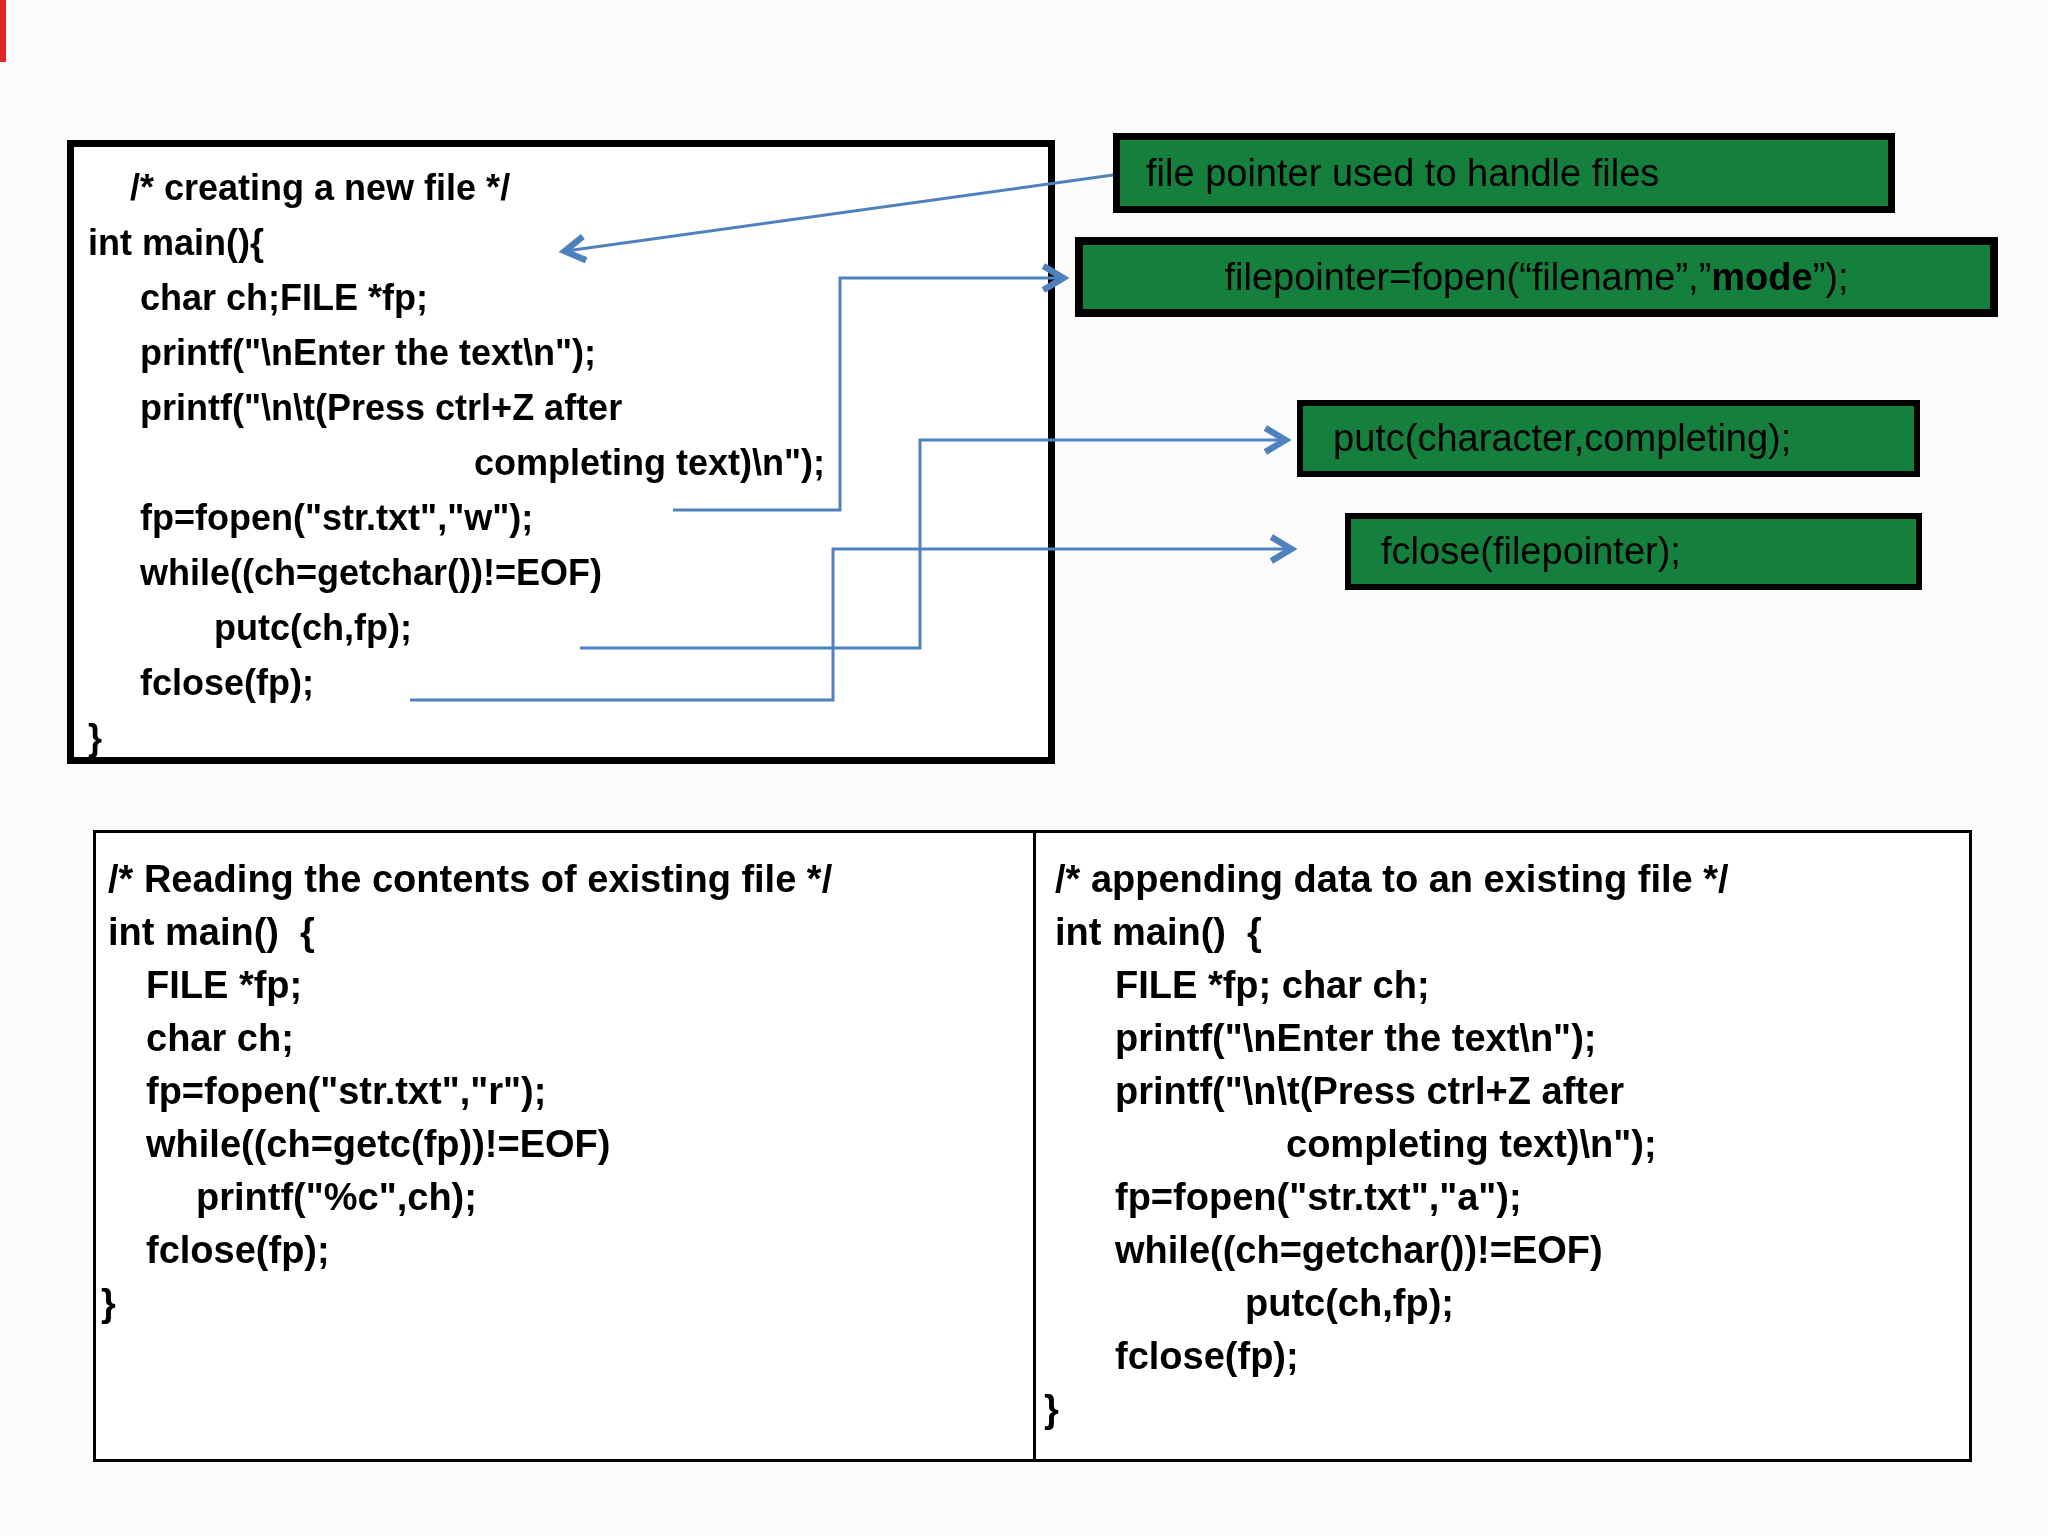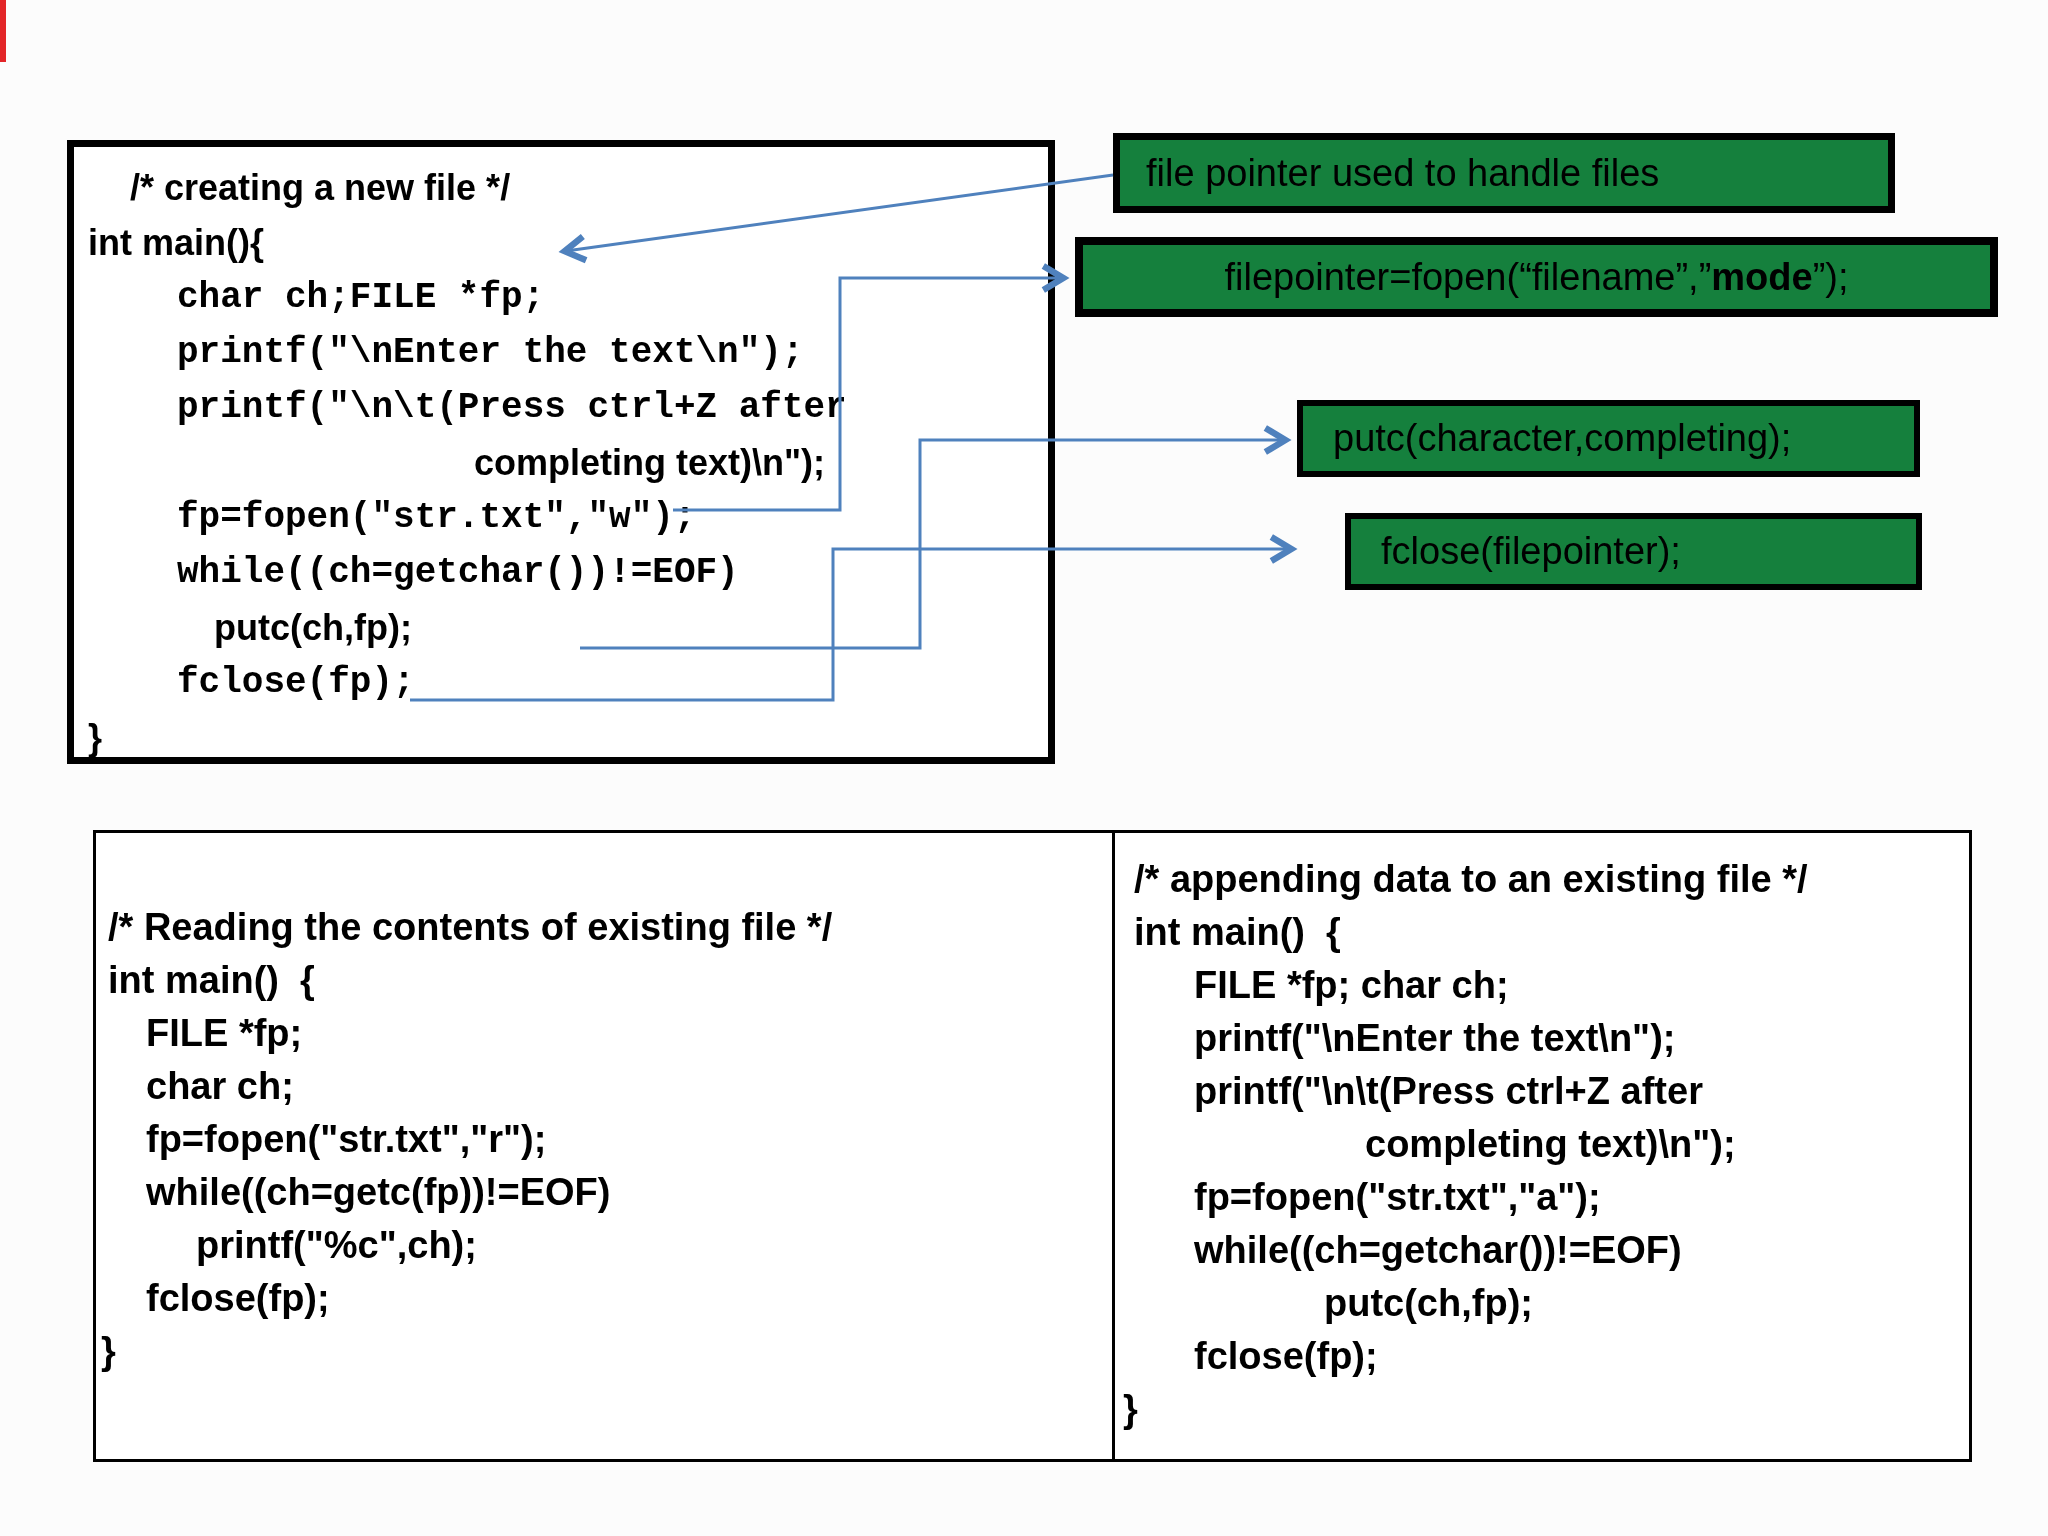--- a/index.html
+++ b/index.html
@@ -7,34 +7,34 @@
     width:2048px;height:1536px;position:relative;overflow:hidden;
     background:#fcfcfc;font-family:"Liberation Sans",sans-serif;color:#000;
   }
   .abs{position:absolute;box-sizing:border-box;}
   
   .codebox{background:#ffffff;}
   #main-code-box{left:67px;top:140px;width:988px;height:624px;border:7px solid #000;padding-top:13px;}
   .cl{font-weight:bold;font-size:36px;line-height:55px;white-space:pre;}
   .m-title{padding-left:56px;}
   .m-i0{padding-left:14px;}
-  .m-i1{padding-left:103px;font-family:Liberation Mono, monospace;}
+  .m-i1{padding-left:66px;}
   .m-i2{padding-left:140px;}
   .m-i3{padding-left:400px;}
   
   .ann{background:#15803d;display:flex;align-items:center;font-size:38px;font-weight:normal;white-space:pre;}
   #ann-file-pointer{left:1113px;top:133px;width:782px;height:80px;border:7px solid #000;padding-left:26px;}
   #ann-fopen{left:1075px;top:237px;width:923px;height:80px;border:8px solid #000;justify-content:center;}
   #ann-putc{left:1297px;top:400px;width:623px;height:77px;border:6px solid #000;padding-left:30px;}
   #ann-fclose{left:1345px;top:513px;width:577px;height:77px;border:6px solid #000;padding-left:30px;}
   #ann-fopen b{font-weight:bold;}
   
   #bottom-box{left:93px;top:830px;width:1879px;height:632px;border:3px solid #000;background:#fff;display:flex;}
   .col{padding-top:20px;}
-  #read-col{width:1016px;margin-top:48px;}
+  #read-col{width:937px;}
   #append-col{flex:1;border-left:3px solid #000;}
   .bl{font-weight:bold;font-size:38px;line-height:53px;white-space:pre;}
   .l-i0{padding-left:12px;}
   .l-i1{padding-left:50px;}
   .l-i2{padding-left:100px;}
   .l-brace{padding-left:5px;}
   .r-i0{padding-left:19px;}
   .r-i1{padding-left:79px;}
   .r-i2{padding-left:209px;}
   .r-i3{padding-left:250px;}

